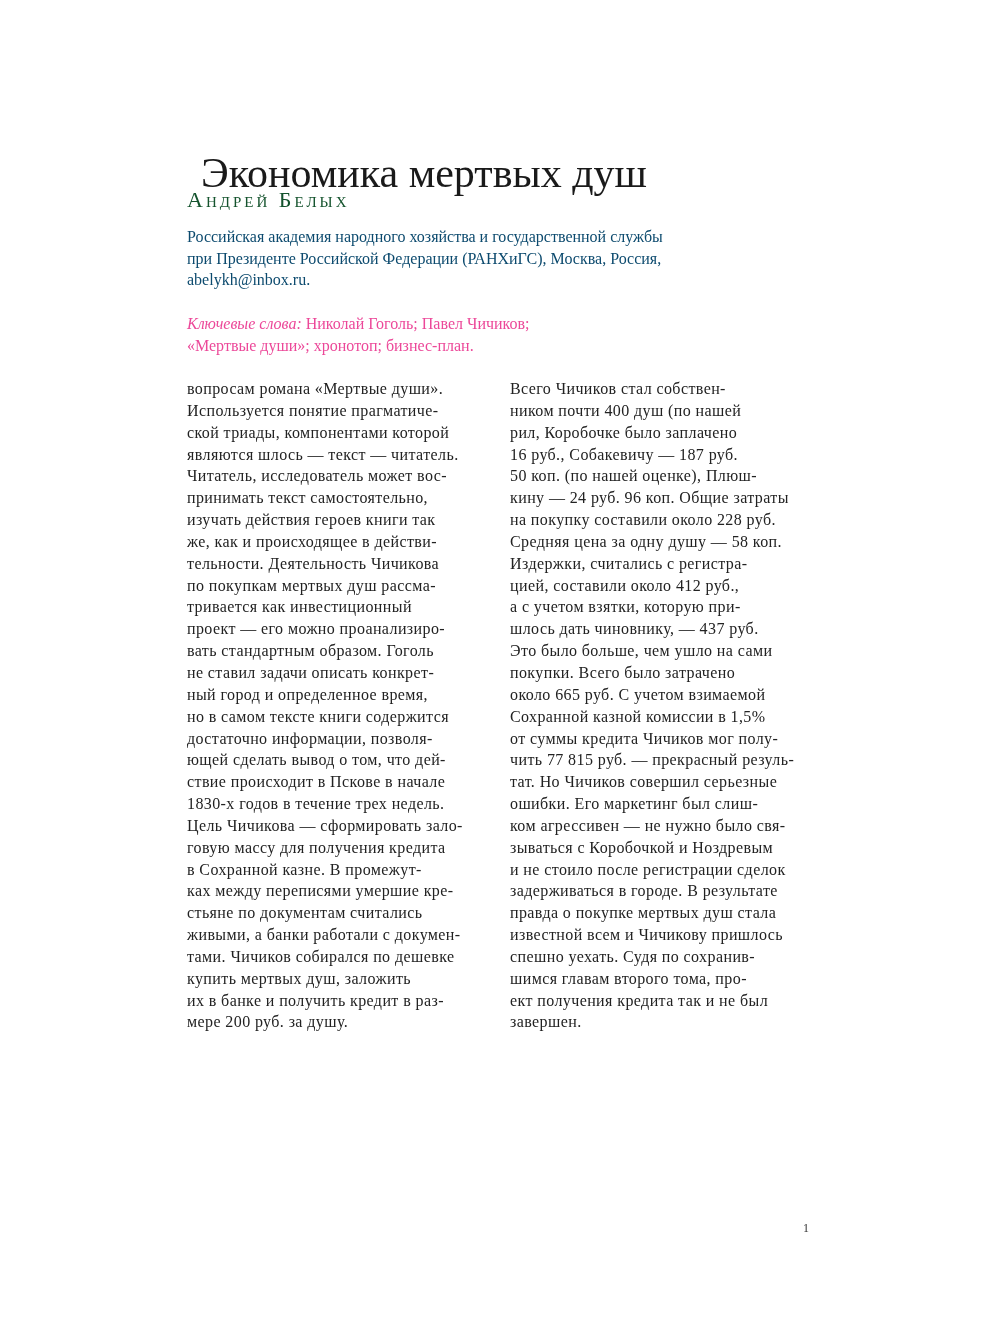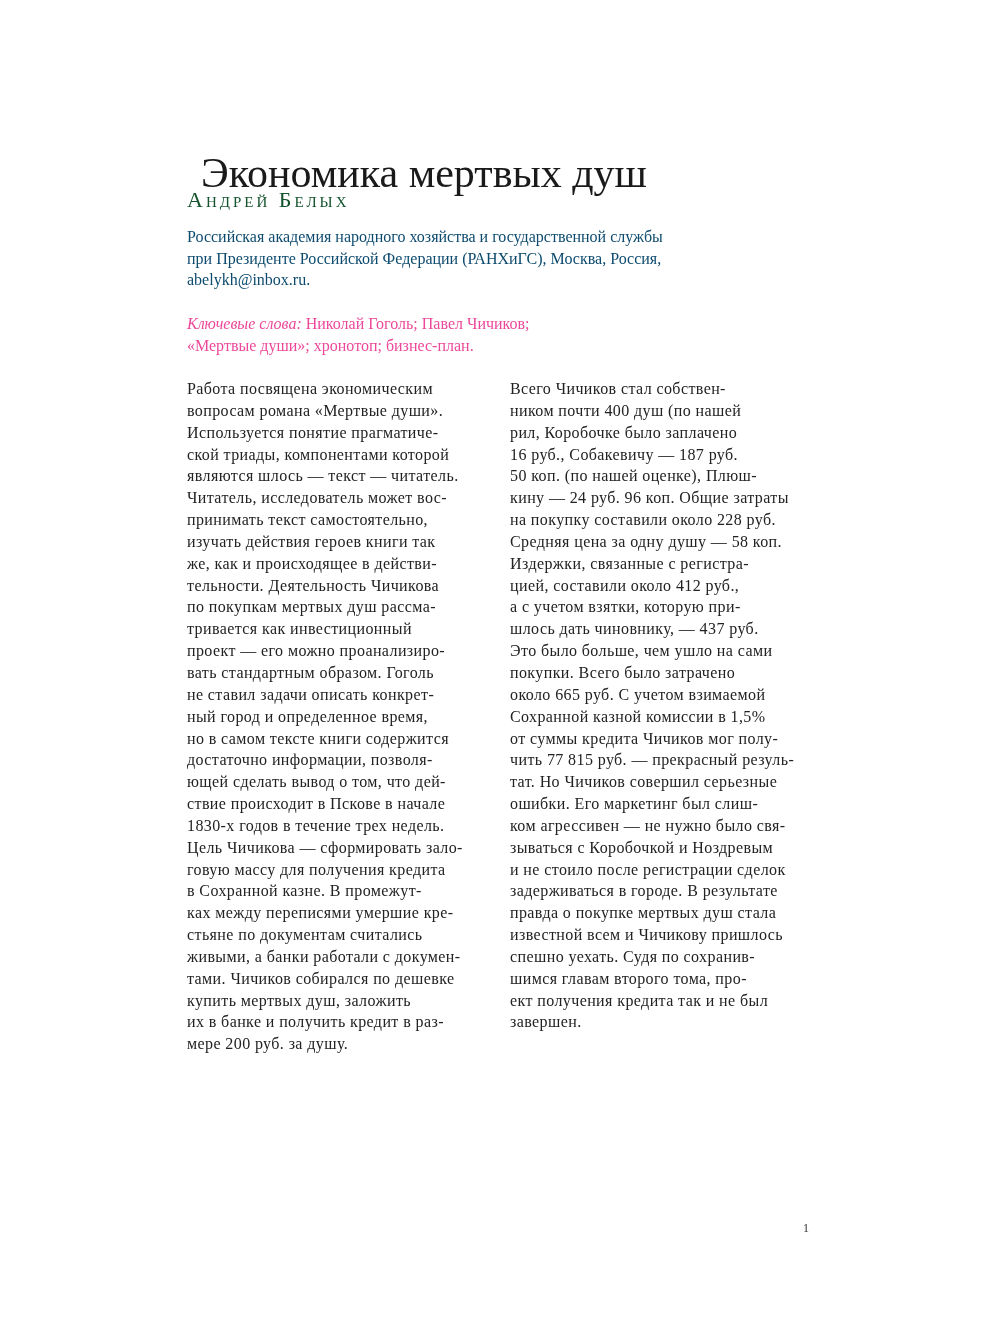--- a/index.html
+++ b/index.html
@@ -88,21 +88,20 @@
   <div>при Президенте Российской Федерации (РАНХиГС), Москва, Россия,</div>
   <div>abelykh@inbox.ru.</div>
 </div>
 
 <div class="keywords">
   <div><span class="kw-label">Ключевые слова:</span><span> Николай Гоголь; Павел Чичиков;</span></div>
   <div>«Мертвые души»; хронотоп; бизнес-план.</div>
 </div>
 
 <div class="col col-left">
-    <div>Работа посвящена экономическим</div>
     <div>вопросам романа «Мертвые души».</div>
     <div>Используется понятие прагматиче-</div>
     <div>ской триады, компонентами которой</div>
     <div>являются шлось — текст — читатель.</div>
     <div>Читатель, исследователь может вос-</div>
     <div>принимать текст самостоятельно,</div>
     <div>изучать действия героев книги так</div>
     <div>же, как и происходящее в действи-</div>
     <div>тельности. Деятельность Чичикова</div>
     <div>по покупкам мертвых душ рассма-</div>
@@ -130,21 +129,21 @@
 
 <div class="col col-right">
     <div>Всего Чичиков стал собствен-</div>
     <div>ником почти 400 душ (по нашей</div>
     <div>рил, Коробочке было заплачено</div>
     <div>16 руб., Собакевичу — 187 руб.</div>
     <div>50 коп. (по нашей оценке), Плюш-</div>
     <div>кину — 24 руб. 96 коп. Общие затраты</div>
     <div>на покупку составили около 228 руб.</div>
     <div>Средняя цена за одну душу — 58 коп.</div>
-    <div>Издержки, связанные с регистра-</div>
+    <div>Издержки, считались с регистра-</div>
     <div>цией, составили около 412 руб.,</div>
     <div>а с учетом взятки, которую при-</div>
     <div>шлось дать чиновнику, — 437 руб.</div>
     <div>Это было больше, чем ушло на сами</div>
     <div>покупки. Всего было затрачено</div>
     <div>около 665 руб. С учетом взимаемой</div>
     <div>Сохранной казной комиссии в 1,5%</div>
     <div>от суммы кредита Чичиков мог полу-</div>
     <div>чить 77 815 руб. — прекрасный резуль-</div>
     <div>тат. Но Чичиков совершил серьезные</div>

